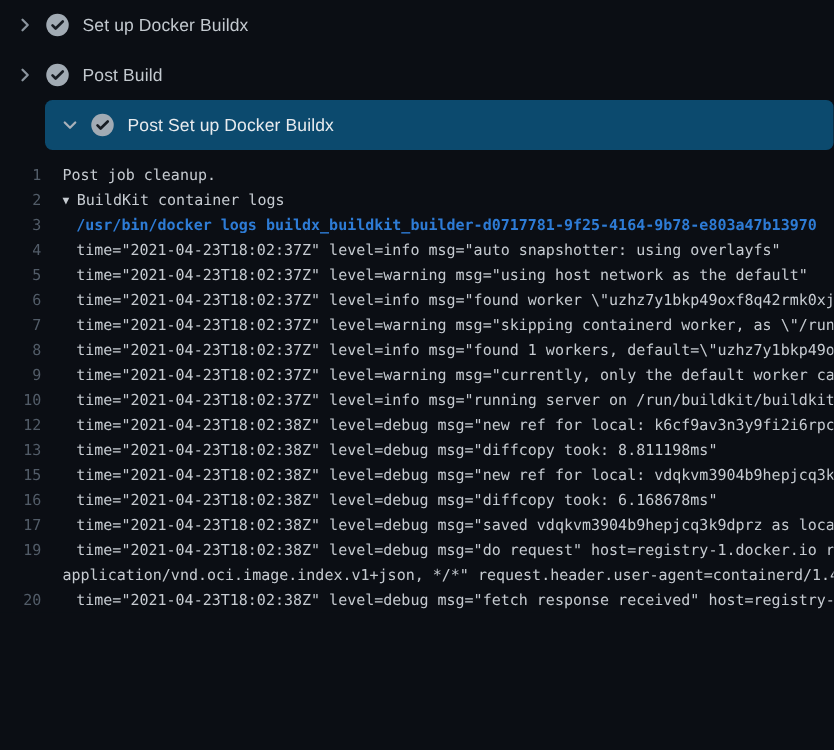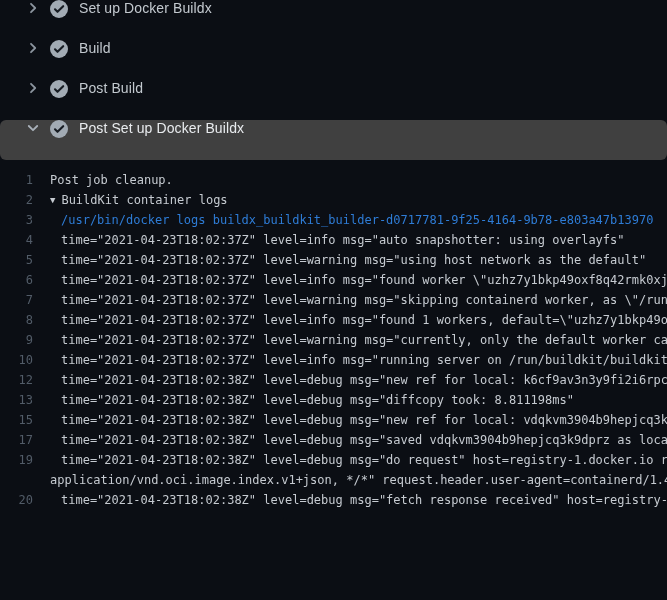--- a/index.html
+++ b/index.html
@@ -7,27 +7,29 @@
   body {
     background: #0b0e14;
     font-family: "Liberation Sans", sans-serif;
     -webkit-font-smoothing: antialiased;
   }
   #app { position: relative; width: 667px; height: 600px; overflow: hidden; }
 
   
   .step-row {
     display: flex;
+    align-items: center;
     height: 40px;
-    padding-left: 24px;
+    padding-left: 11px;
     cursor: pointer;
   }
   .step-row.expanded {
-    background: #404040;
+    background: #0c4a6e;
     border-radius: 6px;
+    margin-left: 36px;
   }
   .chev {
     width: 18px;
     height: 16px;
     display: flex;
     align-items: center;
     justify-content: center;
     margin-right: 8px;
     flex: 0 0 auto;
   }
@@ -72,21 +74,21 @@
     color: #525c68;
     cursor: pointer;
     user-select: none;
   }
   .log-text {
     flex: 1 1 auto;
     padding-left: 17px;
     overflow: hidden;
   }
   .log-row.indent1 .log-text { padding-left: 28px; }
-  .log-row.command .log-text { color: #2e7cd6; }
+  .log-row.command .log-text { color: #2e7cd6; font-weight: bold; }
   .group-caret {
     display: inline-block;
     font-size: 9px;
     color: #c6cbd1;
     margin-right: 6px;
     vertical-align: 1px;
     cursor: pointer;
   }
 </style>
 </head>
@@ -101,33 +103,20 @@
           </svg>
         </span>
     <span class="check-circle">
       <svg width="18" height="18" viewBox="0 0 18 18">
         <path d="M5 9.3l2.5 2.5L13.2 6.2" fill="none" stroke="#171c23" stroke-width="2.1" stroke-linecap="round" stroke-linejoin="round"></path>
       </svg>
     </span>
     <span class="step-label">Set up Docker Buildx</span>
   </div>
 
-  <div class="step-row">
-    <span class="chev">
-          <svg width="16" height="16" viewBox="0 0 16 16">
-            <path d="M6 3.8l4.2 4.2L6 12.2" fill="none" stroke="#8b949e" stroke-width="1.8" stroke-linecap="round" stroke-linejoin="round"></path>
-          </svg>
-        </span>
-    <span class="check-circle">
-      <svg width="18" height="18" viewBox="0 0 18 18">
-        <path d="M5 9.3l2.5 2.5L13.2 6.2" fill="none" stroke="#171c23" stroke-width="2.1" stroke-linecap="round" stroke-linejoin="round"></path>
-      </svg>
-    </span>
-    <span class="step-label">Build</span>
-  </div>
 
   <div class="step-row">
     <span class="chev">
           <svg width="16" height="16" viewBox="0 0 16 16">
             <path d="M6 3.8l4.2 4.2L6 12.2" fill="none" stroke="#8b949e" stroke-width="1.8" stroke-linecap="round" stroke-linejoin="round"></path>
           </svg>
         </span>
     <span class="check-circle">
       <svg width="18" height="18" viewBox="0 0 18 18">
         <path d="M5 9.3l2.5 2.5L13.2 6.2" fill="none" stroke="#171c23" stroke-width="2.1" stroke-linecap="round" stroke-linejoin="round"></path>
@@ -212,20 +201,24 @@
     <span class="log-num">13</span>
     <span class="log-text">time="2021-04-23T18:02:38Z" level=debug msg="diffcopy took: 8.811198ms"</span>
   </div>
 
 
   <div class="log-row indent1">
     <span class="log-num">15</span>
     <span class="log-text">time="2021-04-23T18:02:38Z" level=debug msg="new ref for local: vdqkvm3904b9hepjcq3k</span>
   </div>
 
+  <div class="log-row indent1">
+    <span class="log-num">16</span>
+    <span class="log-text">time="2021-04-23T18:02:38Z" level=debug msg="diffcopy took: 6.168678ms"</span>
+  </div>
 
   <div class="log-row indent1">
     <span class="log-num">17</span>
     <span class="log-text">time="2021-04-23T18:02:38Z" level=debug msg="saved vdqkvm3904b9hepjcq3k9dprz as loca</span>
   </div>
 
 
   <div class="log-row indent1">
     <span class="log-num">19</span>
     <span class="log-text">time="2021-04-23T18:02:38Z" level=debug msg="do request" host=registry-1.docker.io r</span>

